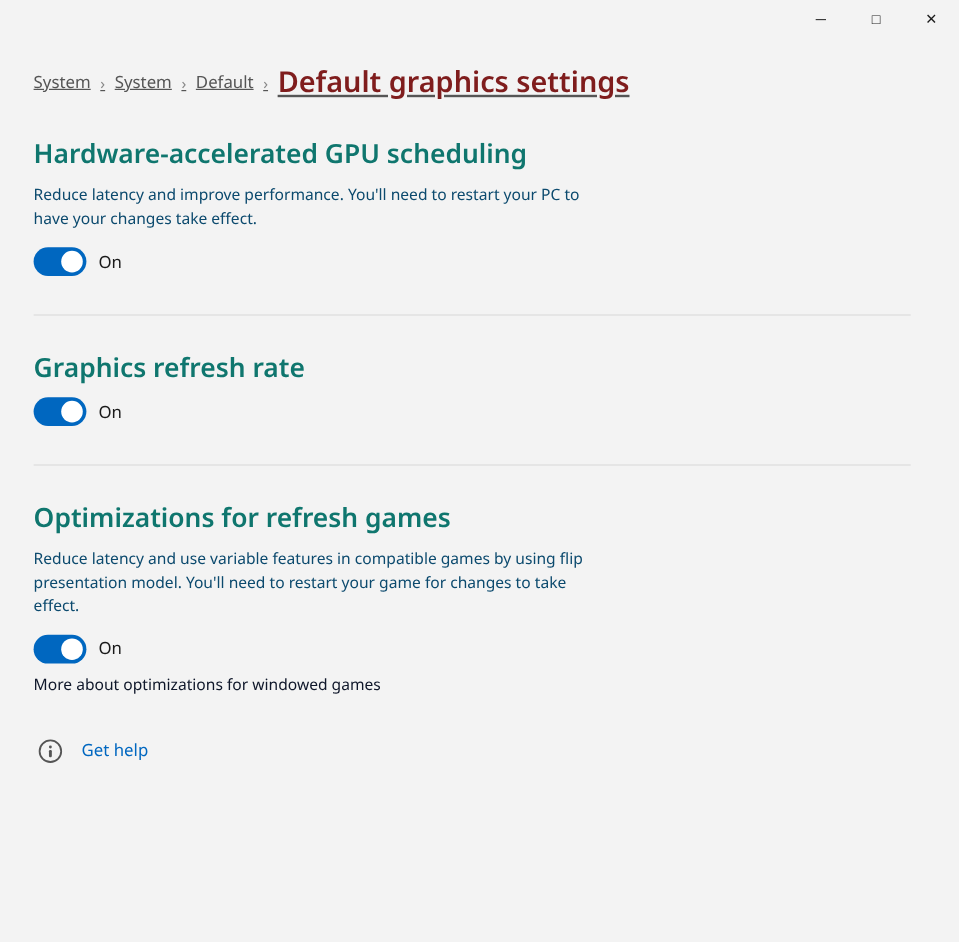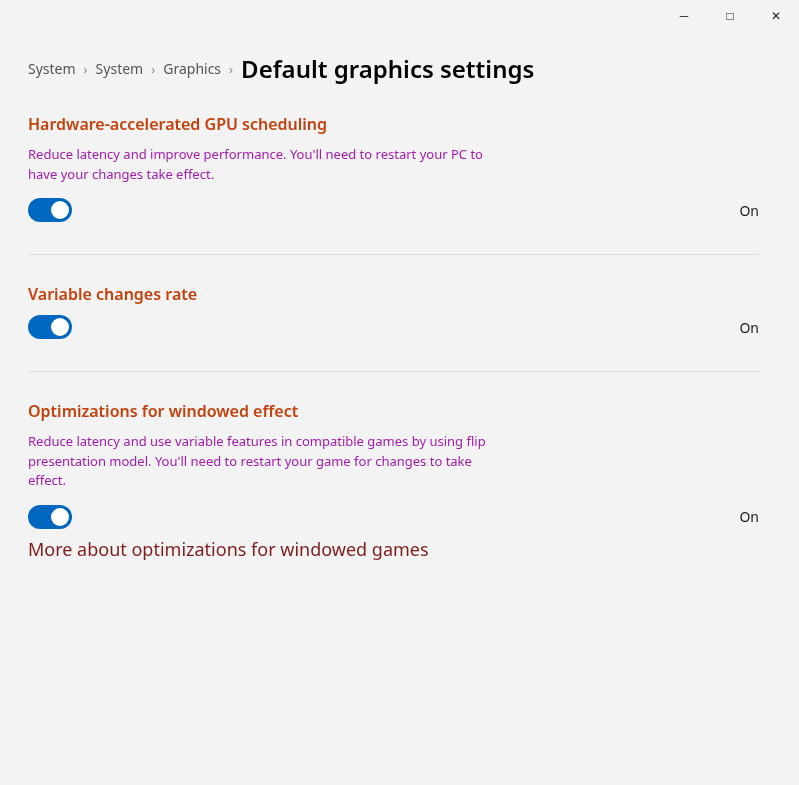--- a/index.html
+++ b/index.html
@@ -46,64 +46,64 @@
 
     
     .breadcrumb {
       display: flex;
       align-items: center;
       gap: 8px;
       margin-bottom: 28px;
       font-size: 14px;
       color: #555;
       flex-wrap: wrap;
+      text-decoration: underline;
     }
 
     .breadcrumb-item {
       color: #555;
       cursor: pointer;
     }
 
     .breadcrumb-separator {
       color: #888;
       font-size: 13px;
     }
 
     .breadcrumb-current {
       font-size: 24px;
       font-weight: 600;
-      color: #000000;
+      color: #7f1d1d;
     }
 
     
     .section {
       margin-bottom: 32px;
     }
 
     .section-title {
-      font-size: 16px;
+      font-size: 22px;
       font-weight: 600;
-      color: #c2410c;
+      color: #0f766e;
       margin-bottom: 10px;
     }
 
     .section-desc {
       font-size: 13px;
-      color: #a21caf;
+      color: #0c4a6e;
       line-height: 1.5;
       margin-bottom: 14px;
       max-width: 460px;
     }
 
     
     .toggle-row {
       display: flex;
       align-items: center;
       gap: 10px;
-      justify-content: space-between;
     }
 
     .toggle-label {
       font-size: 14px;
       color: #1a1a1a;
     }
 
     
     .toggle {
       position: relative;
@@ -134,22 +134,22 @@
       left: 23px;
       width: 18px;
       height: 18px;
       background: white;
       border-radius: 50%;
       transition: left 0.2s;
     }
 
     
     .link {
-      font-size: 18px;
-      color: #7f1d1d;
+      font-size: 13px;
+      color: #0f172a;
       text-decoration: none;
       cursor: pointer;
       margin-top: 8px;
       display: inline-block;
     }
 
     
     .footer-links {
       margin-top: 16px;
       display: flex;
@@ -194,21 +194,21 @@
   <button class="title-bar-btn close">✕</button>
 </div>
 
 <div class="content">
 
   <div class="breadcrumb">
     <span class="breadcrumb-item">System</span>
     <span class="breadcrumb-separator">›</span>
     <span class="breadcrumb-item">System</span>
     <span class="breadcrumb-separator">›</span>
-    <span class="breadcrumb-item">Graphics</span>
+    <span class="breadcrumb-item">Default</span>
     <span class="breadcrumb-separator">›</span>
     <span class="breadcrumb-current">Default graphics settings</span>
   </div>
 
   <div class="section">
     <div class="section-title">Hardware-accelerated GPU scheduling</div>
     <div class="section-desc">Reduce latency and improve performance. You'll need to restart your PC to have your changes take effect.</div>
     <div class="toggle-row">
       <label class="toggle">
         <input type="checkbox" checked="" style="">
@@ -216,45 +216,56 @@
           <div class="toggle-thumb"></div>
         </div>
       </label>
       <span class="toggle-label">On</span>
     </div>
   </div>
 
   <hr class="section-divider">
 
   <div class="section">
-    <div class="section-title">Variable changes rate</div>
+    <div class="section-title">Graphics refresh rate</div>
     <div class="toggle-row">
       <label class="toggle">
         <input type="checkbox" checked="" style="">
         <div class="toggle-track">
           <div class="toggle-thumb"></div>
         </div>
       </label>
       <span class="toggle-label">On</span>
     </div>
   </div>
 
   <hr class="section-divider">
 
   <div class="section">
-    <div class="section-title">Optimizations for windowed effect</div>
+    <div class="section-title">Optimizations for refresh games</div>
     <div class="section-desc">Reduce latency and use variable features in compatible games by using flip presentation model. You'll need to restart your game for changes to take effect.</div>
     <div class="toggle-row">
       <label class="toggle">
         <input type="checkbox" checked="" style="">
         <div class="toggle-track">
           <div class="toggle-thumb"></div>
         </div>
       </label>
       <span class="toggle-label">On</span>
     </div>
     <a class="link">More about optimizations for windowed games</a>
   </div>
 
   <div class="footer-links">
+    <div class="footer-link-item">
+      <div class="footer-icon">
+        <svg width="22" height="22" viewBox="0 0 22 22" fill="none">
+          <circle cx="11" cy="11" r="9" stroke="#555" stroke-width="1.5"></circle>
+          <circle cx="11" cy="7.5" r="1.2" fill="#555"></circle>
+          <rect x="9.8" y="10" width="2.4" height="6" rx="1" fill="#555"></rect>
+
+        </svg>
+      </div>
+      <span class="footer-link-text">Get help</span>
+    </div>
   </div>
 
 </div>
 
 </body></html>

